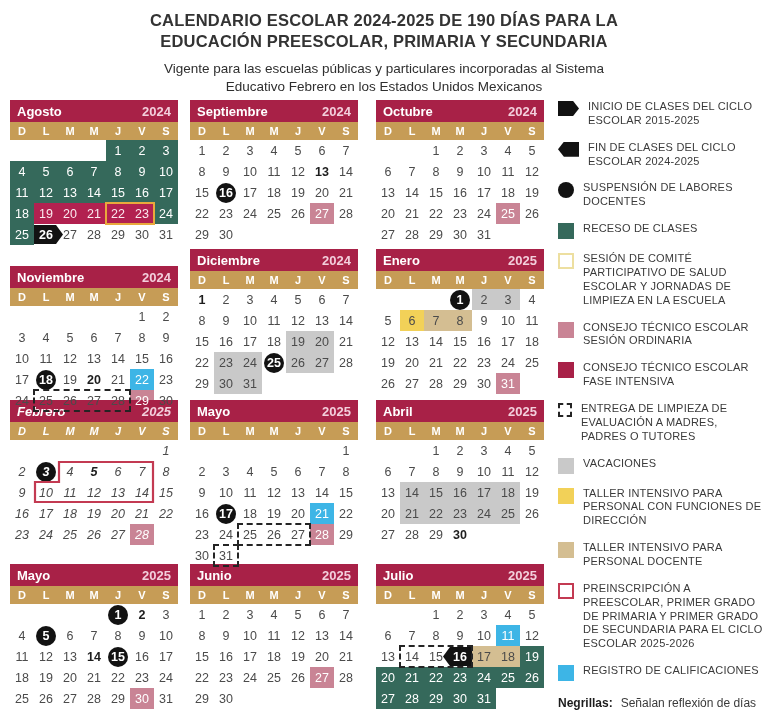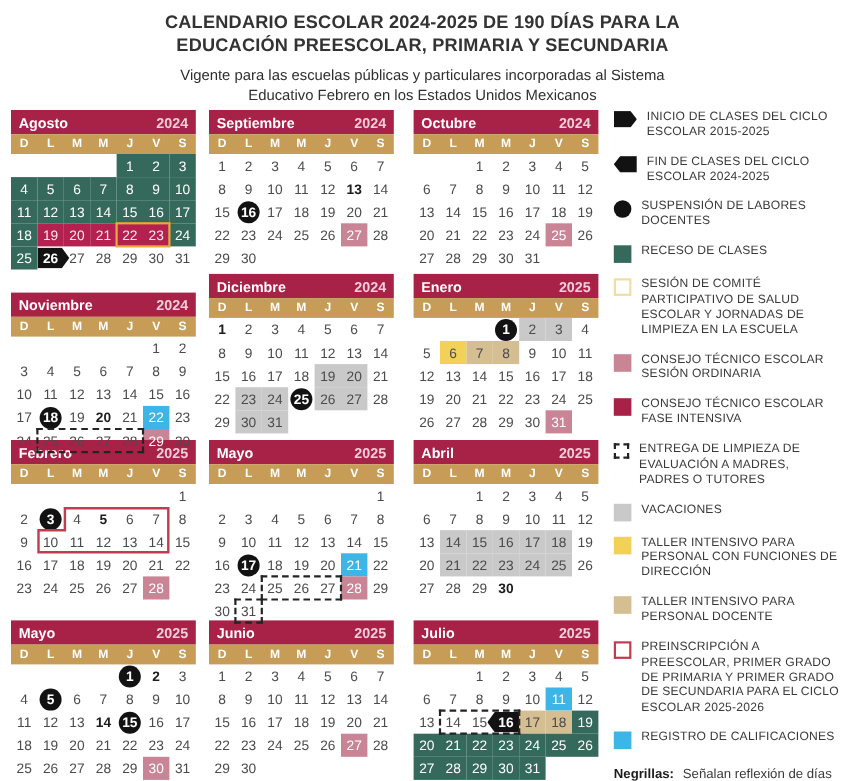--- a/index.html
+++ b/index.html
@@ -736,21 +736,21 @@
             <span class="num">29</span>
           </div>
           <div class="cell" style="left: 96px; top: 84px;">
             <span class="num">30</span>
           </div>
           <div class="cell bg-pink" style="left: 120px; top: 84px;">
             <span class="num">31</span>
           </div>
         </div>
       </div>
-      <div class="month" style="left: 10px; top: 400px;">
+      <div class="month" style="left: 10px; top: 400px; font-style: italic;">
         <div class="mbar">
           <span class="nm">Febrero</span>
           <span class="yr">2025</span>
         </div>
         <div class="dow">
           <span>D</span>
           <span>L</span>
           <span>M</span>
           <span>M</span>
           <span>J</span>

